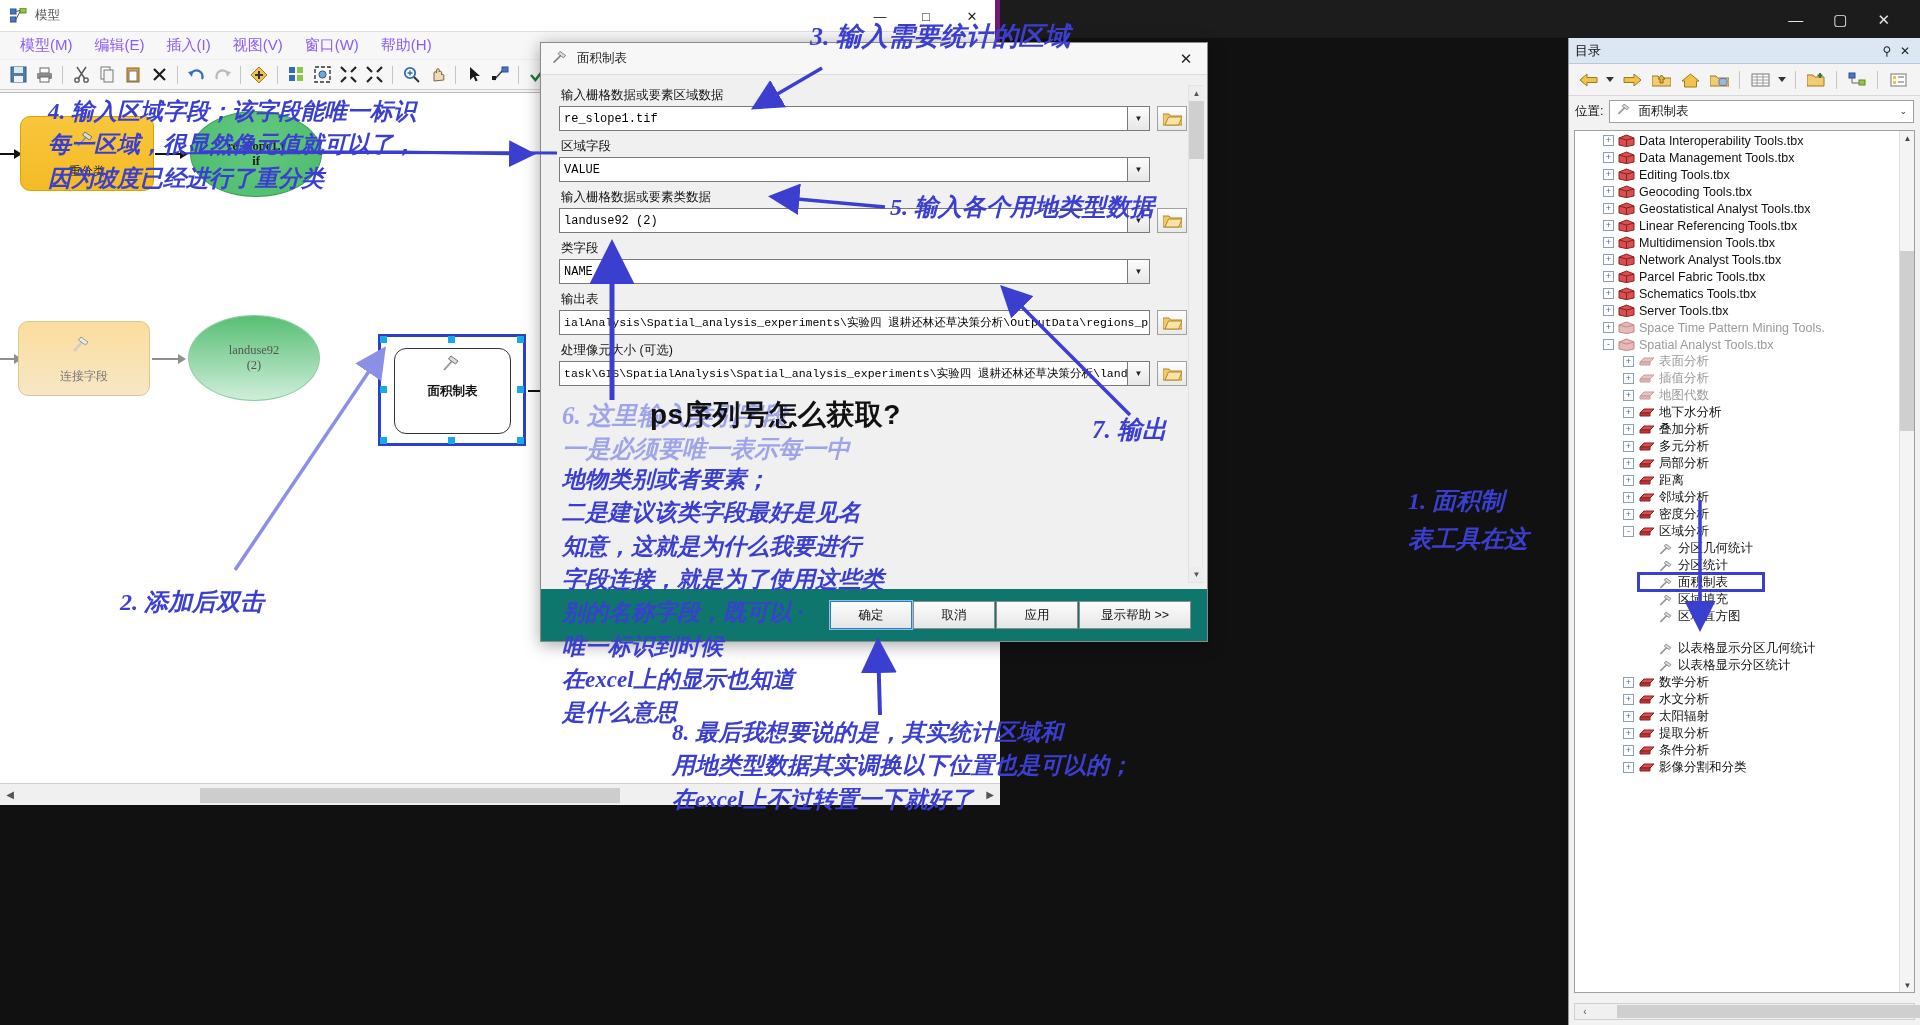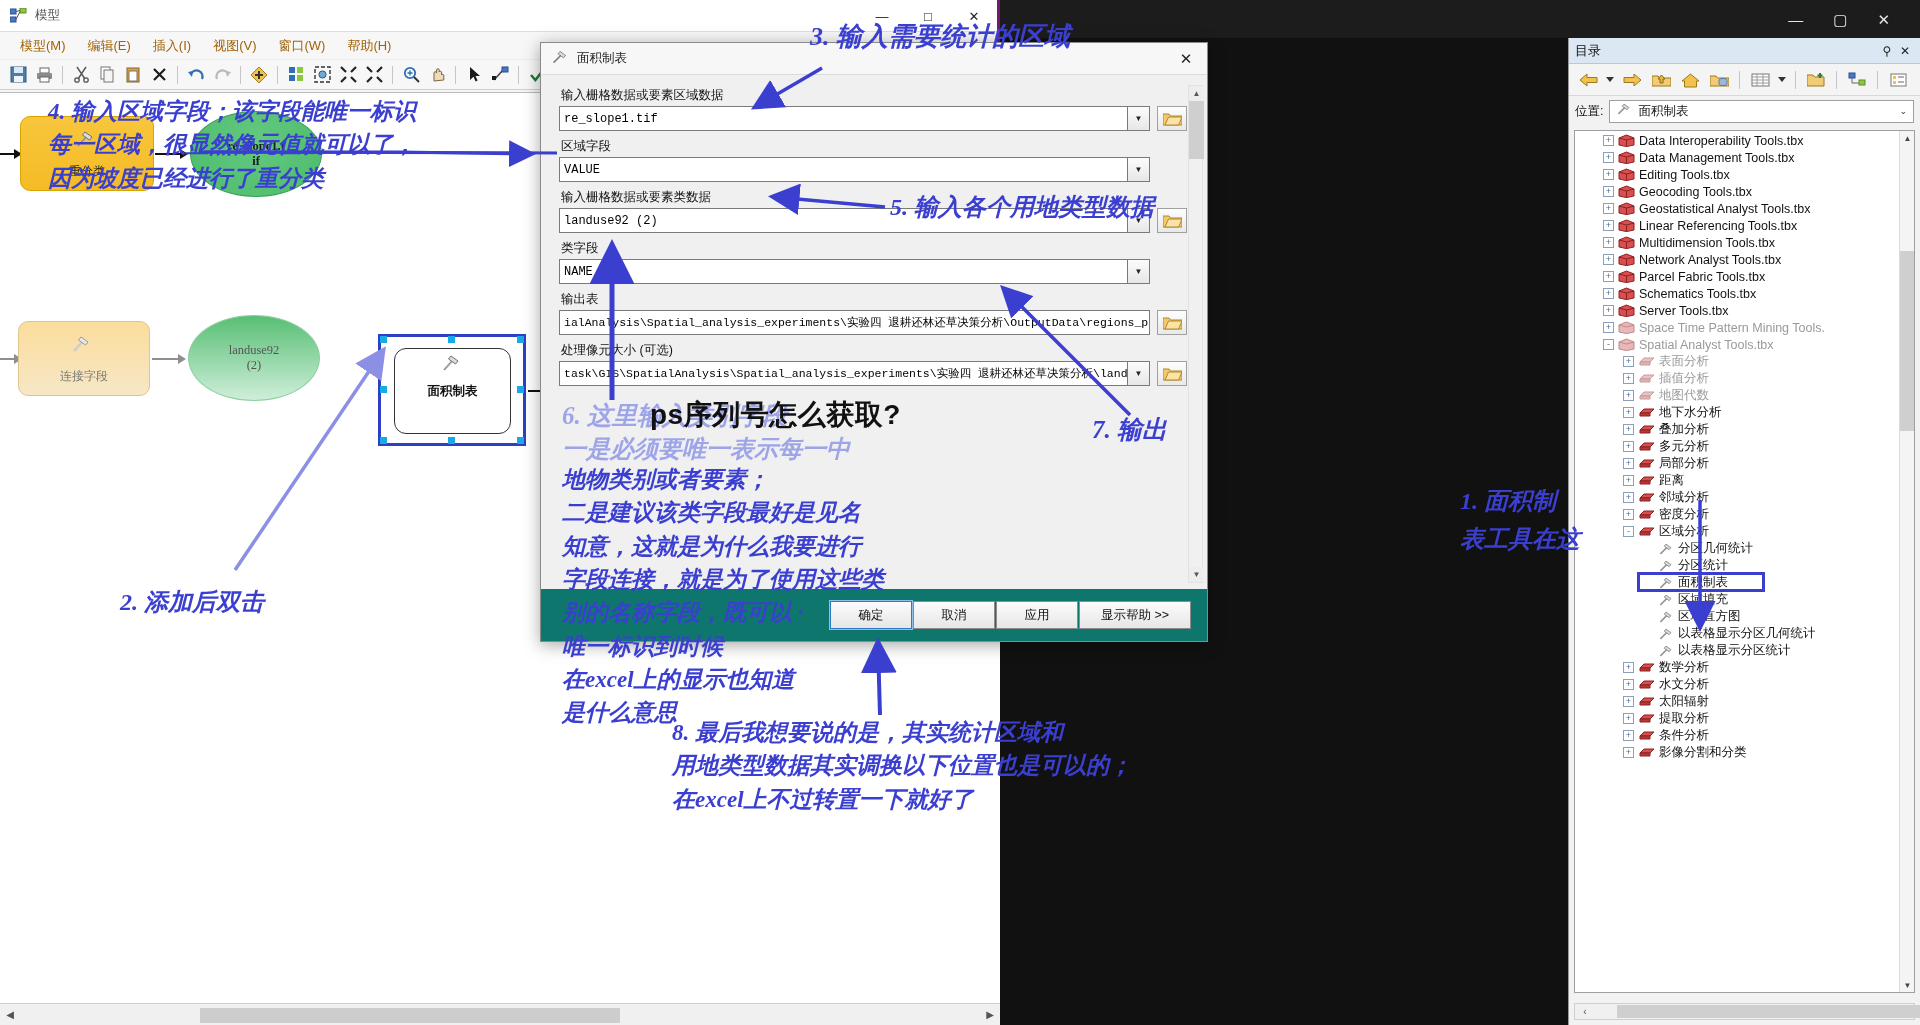--- a/index.html
+++ b/index.html
@@ -15,34 +15,34 @@
 
   .os-titlebar {
     position:absolute; top:0; left:0; width:1920px; height:38px;
     background:#1c1c1c;
   }
   .os-btns { position:absolute; right:8px; top:0; height:38px; display:flex; align-items:center; gap:30px; padding-right:22px; }
   .os-btn { color:#e6e6e6; font-size:15px; line-height:1; cursor:default; }
 
   
   #model-window {
-    position:absolute; left:0; top:0; width:1000px; height:1025px;
-    background:#f5f5f5; border-right:3px solid #701a75;
+    position:absolute; left:0; top:0; width:1000px; height:805px;
+    background:#f5f5f5; border-right:5px solid #701a75;
   }
   .mb-titlebar {
     height:32px; background:#ffffff; border-bottom:1px solid #dedede;
     display:flex; align-items:center; padding-left:10px; position:relative;
   }
   .mb-title-icon { width:17px; height:15px; margin-right:8px; position:relative; }
   .mb-title-text { font-size:12.5px; color:#555; }
   .mb-winbtns { position:absolute; right:0; top:0; height:32px; display:flex; }
   .mb-winbtn { width:46px; height:32px; display:flex; align-items:center; justify-content:center; font-size:13px; color:#222; }
 
   .mb-menubar { height:28px; background:#f7f7f7; display:flex; align-items:center; padding-left:10px; gap:2px; border-bottom:1px solid #ececec; }
-  .mb-menu { font-size:13px; color:#a16207; padding:4px 10px; cursor:default; }
+  .mb-menu { font-size:15px; color:#8b5cf6; padding:4px 10px; cursor:default; }
 
   .mb-toolbar { height:30px; background:#f7f7f7; display:flex; align-items:center; padding-left:6px; gap:2px; border-bottom:1px solid #cfcfcf; }
   .tb-ico { width:24px; height:24px; display:flex; align-items:center; justify-content:center; position:relative; }
   .tb-sep { width:1px; height:18px; background:#c6c6c6; margin:0 4px; }
 
   .mb-canvas { position:absolute; left:0; top:92px; width:1000px; bottom:22px; background:#fff; overflow:hidden; border-top:1px solid #bbb;}
 
   .mb-hscroll { position:absolute; left:0; bottom:0; width:1000px; height:22px; background:#f0f0f0; border-top:1px solid #d0d0d0; display:flex; align-items:center; }
   .scr-arrow { width:20px; height:20px; display:flex; align-items:center; justify-content:center; font-size:10px; color:#555; }
   .scr-track { flex:1; height:20px; background:#f0f0f0; position:relative; }
@@ -844,21 +844,21 @@
           </div>
           <div class="tnode" style="padding-left: 68px; position: relative;">
             <span class="texp none"></span>
             <span class="thammer"><svg width="16" height="14" viewBox="0 0 22 20">
                 <path d="M3 17 L13 7" stroke="#a8a8a8" stroke-width="2.4"></path>
                 <path d="M3 17 L13 7" stroke="#6f6f6f" stroke-width="0.8"></path>
                 <path d="M11 3 L18 8 L15.5 11 L8.5 6 Z" fill="#dcdcdc" stroke="#6f6f6f"></path>
               </svg></span>
             <span>区域直方图</span>
           </div>
-          <div class="tnode" style="padding-left: 68px; position: relative;">
+          <div class="tnode" style="padding-left: 68px; position: relative; margin-top: 15px;">
             <span class="texp none"></span>
             <span class="thammer"><svg width="16" height="14" viewBox="0 0 22 20">
                 <path d="M3 17 L13 7" stroke="#a8a8a8" stroke-width="2.4"></path>
                 <path d="M3 17 L13 7" stroke="#6f6f6f" stroke-width="0.8"></path>
                 <path d="M11 3 L18 8 L15.5 11 L8.5 6 Z" fill="#dcdcdc" stroke="#6f6f6f"></path>
               </svg></span>
             <span>以表格显示分区几何统计</span>
           </div>
           <div class="tnode" style="padding-left: 68px; position: relative;">
             <span class="texp none"></span>
@@ -953,21 +953,21 @@
 
     <path d="M1130,415 L1005,290" stroke="#3b3fd0" stroke-width="3.5" fill="none" marker-end="url(#ah)"></path>
 
     <path d="M1700,500 L1700,625" stroke="#3b3fd0" stroke-width="3.5" fill="none" marker-end="url(#ah)"></path>
 
     <path d="M235,570 L382,352" stroke="#8b90e4" stroke-width="3.5" fill="none" marker-end="url(#ahl)"></path>
 
     <path d="M880,715 L878,645" stroke="#3b3fd0" stroke-width="4" fill="none" marker-end="url(#ah)"></path>
   </svg>
 
-  <div class="ann" style="left:1460px; top:482px; font-size:24px; line-height:1.6;">1. 面积制
+  <div class="ann" style="left:1408px; top:482px; font-size:24px; line-height:1.6;">1. 面积制
 表工具在这</div>
   <div class="ann" style="left:75px; top:585px; font-size:24px;margin-left:45px;">2. 添加后双击</div>
   <div class="ann" style="left:810px; top:18px; font-size:26px;">3. 输入需要统计的区域</div>
   <div class="ann" style="left:48px; top:95px; font-size:23px;">4. 输入区域字段；该字段能唯一标识
 每一区域，很显然像元值就可以了，
 因为坡度已经进行了重分类</div>
   <div class="ann" style="left:890px; top:190px; font-size:24px;">5. 输入各个用地类型数据</div>
   <div class="ann fade" style="left:562px; top:398px; font-size:25px;">6. 这里输入类别字段</div>
   <div class="ann fade" style="left:562px; top:432px; font-size:24px;">一是必须要唯一表示每一中</div>
   <div class="ann" style="left:562px; top:463px; font-size:23px;">地物类别或者要素；

